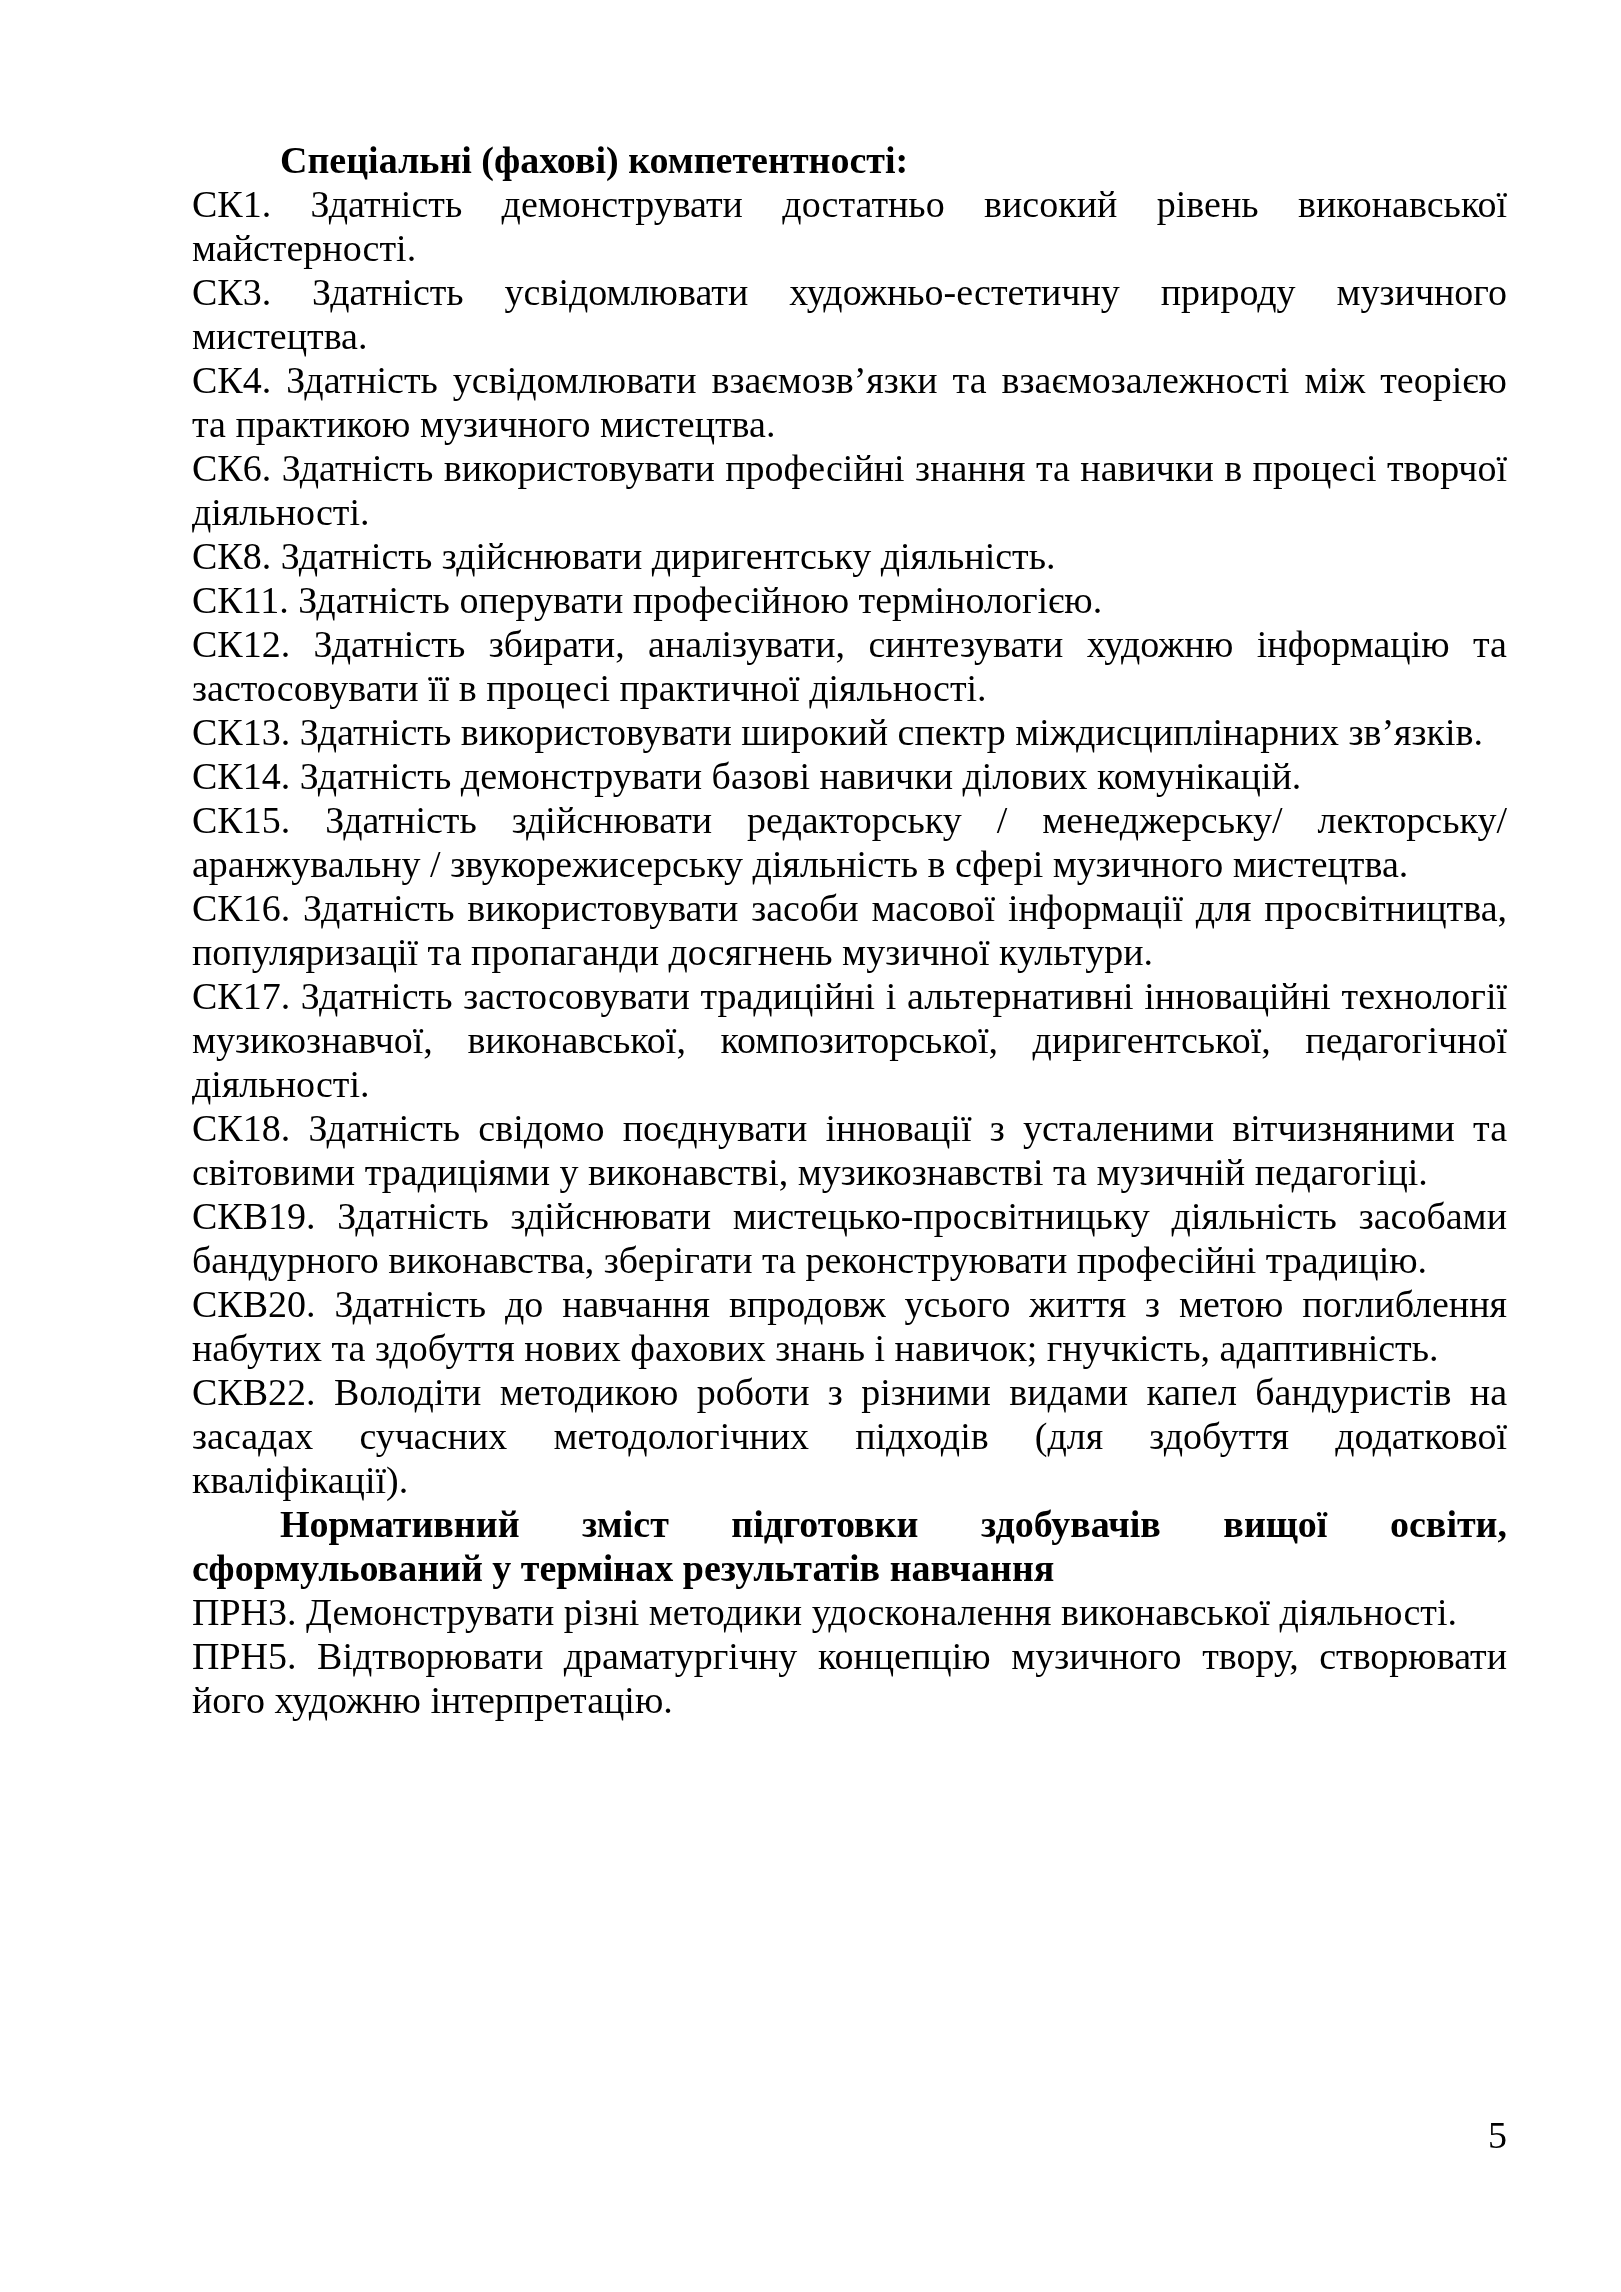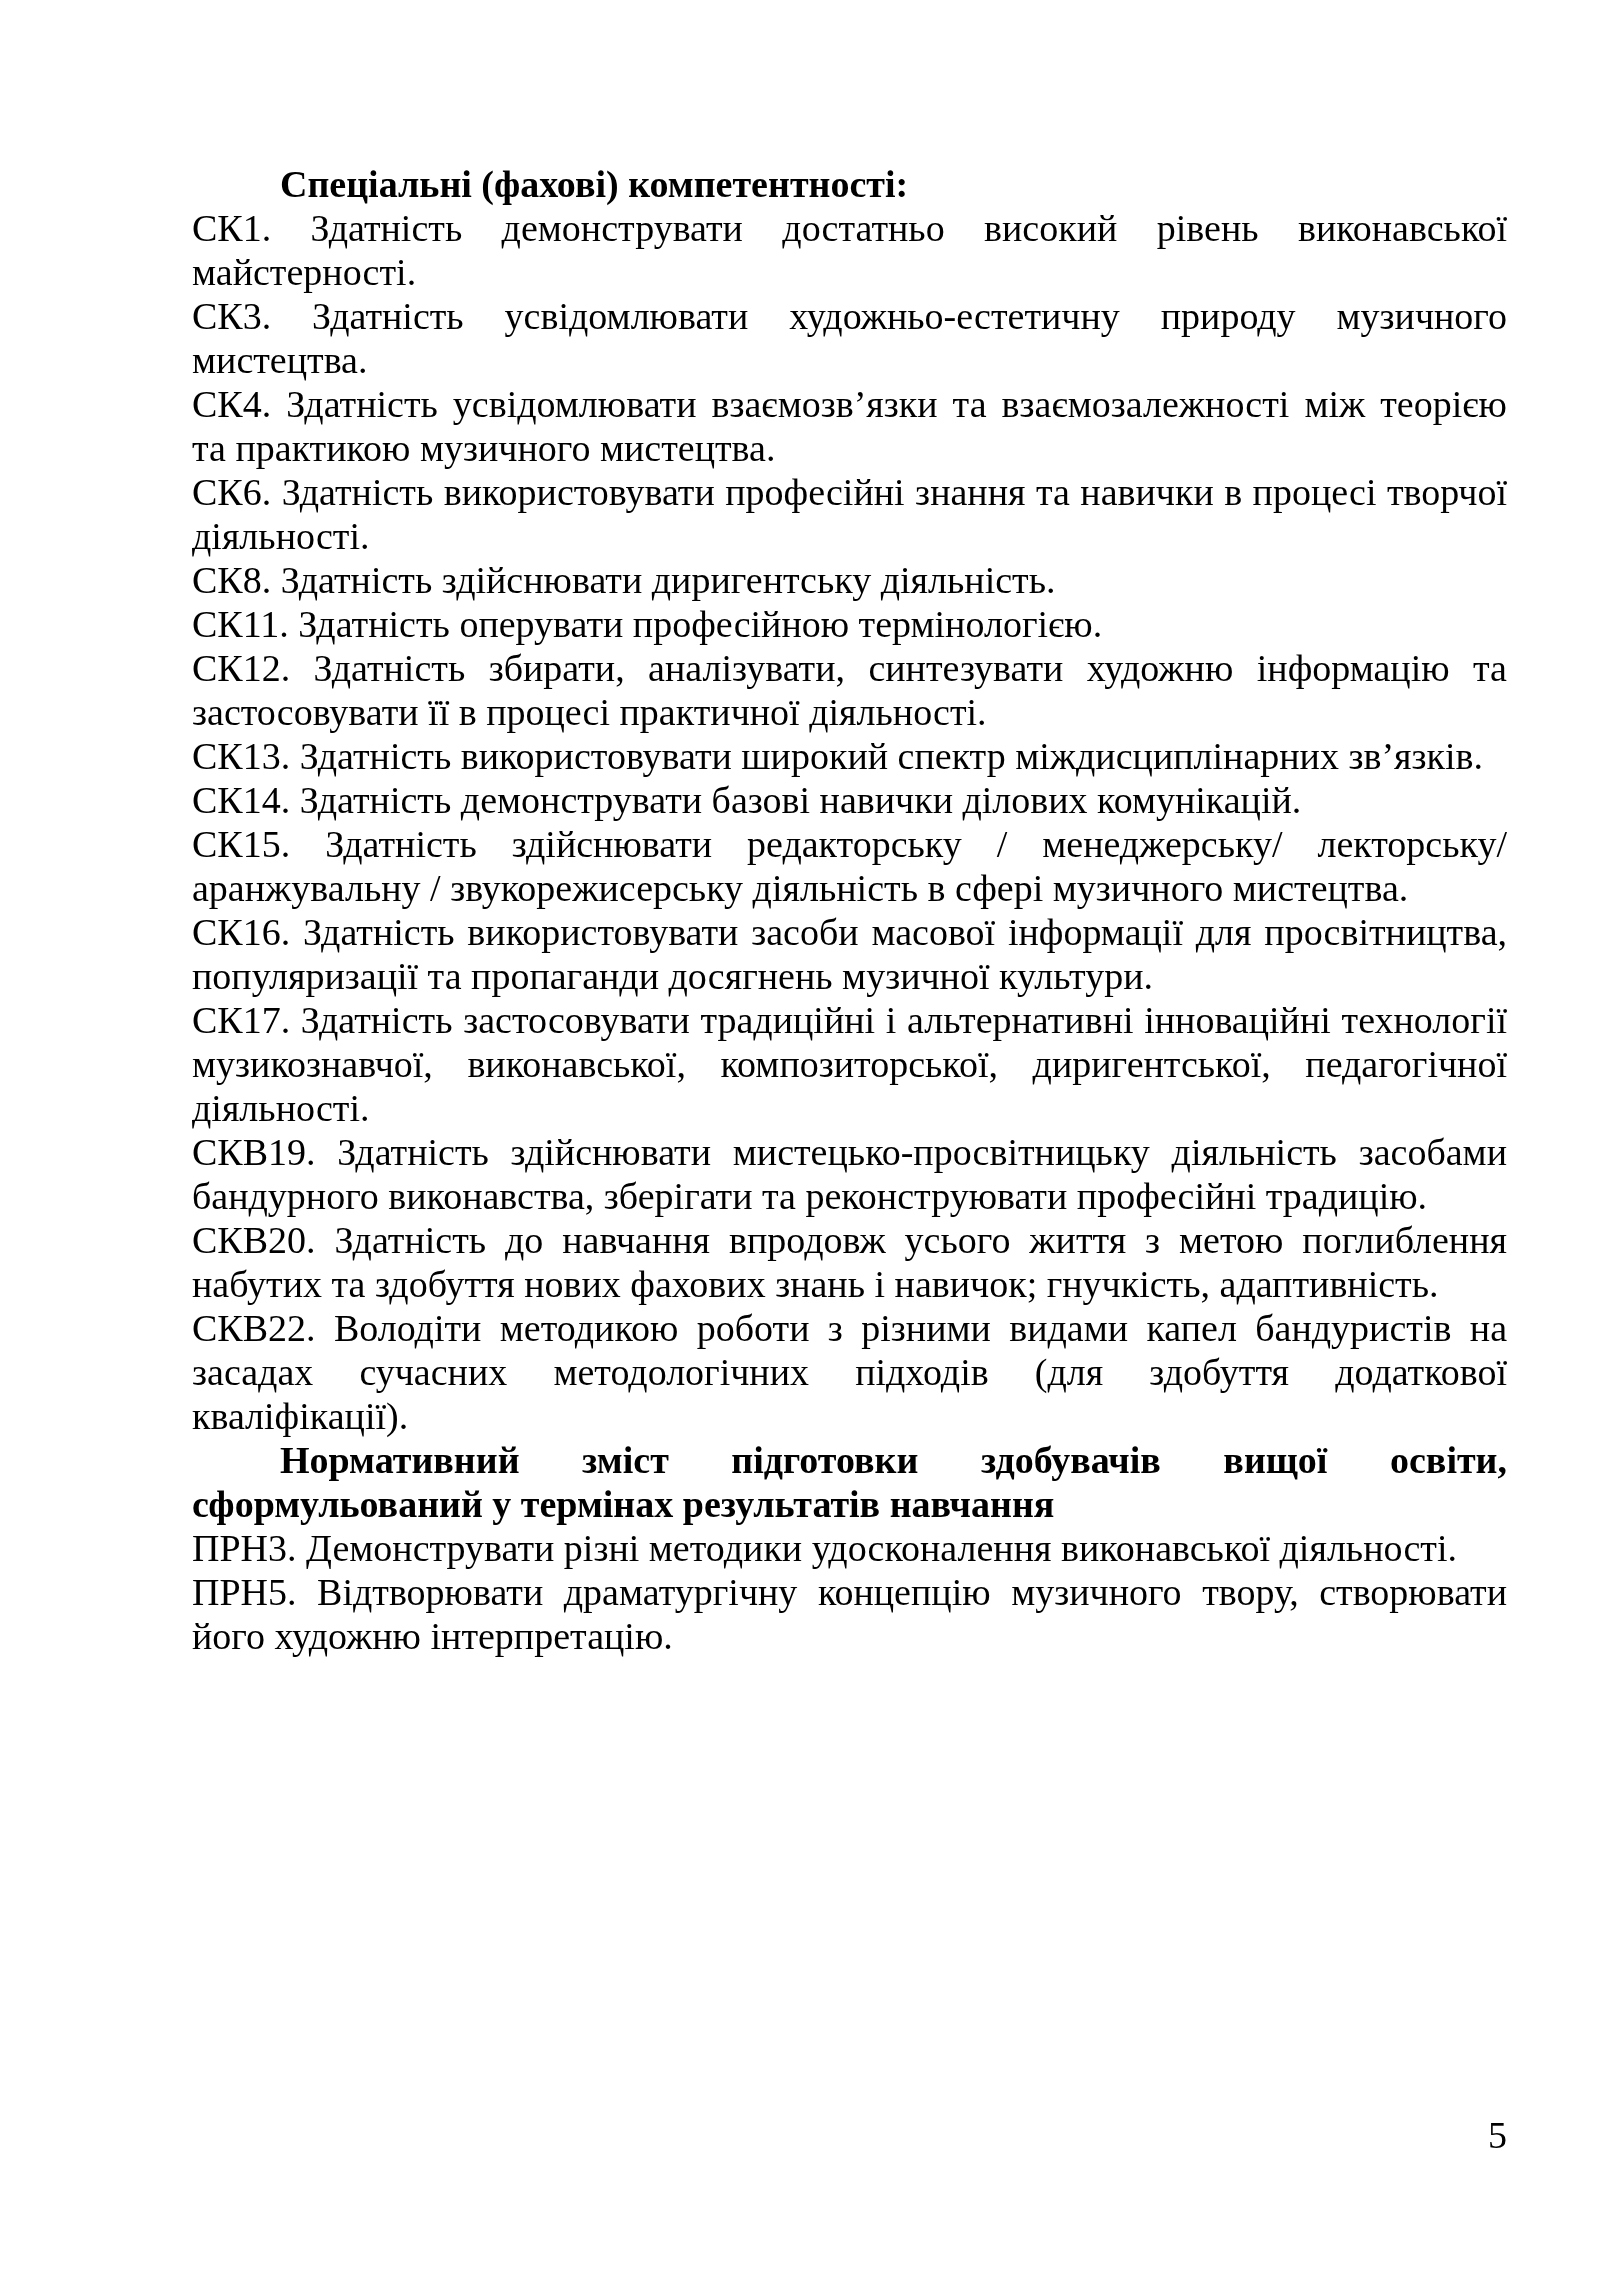--- a/index.html
+++ b/index.html
@@ -12,21 +12,21 @@
     width: 1621px;
     height: 2293px;
     background: #ffffff;
     overflow: hidden;
     font-family: "Liberation Serif", "DejaVu Serif", serif;
     color: #000000;
   }
   .content {
     position: absolute;
     left: 192px;
-    top: 162px;
+    top: 138px;
     width: 1315px;
     font-size: 38px;
     line-height: 44px;
     text-align: justify;
   }
   p.para {
     margin: 0;
     padding: 0;
   }
   p.para.heading {
@@ -54,20 +54,21 @@
       <p class="para body">СК4. Здатність усвідомлювати взаємозв’язки та взаємозалежності між теорією та практикою музичного мистецтва.</p>
       <p class="para body">СК6. Здатність використовувати професійні знання та навички в процесі творчої діяльності.</p>
       <p class="para body">СК8. Здатність здійснювати диригентську діяльність.</p>
       <p class="para body">СК11. Здатність оперувати професійною термінологією.</p>
       <p class="para body">СК12. Здатність збирати, аналізувати, синтезувати художню інформацію та застосовувати її в процесі практичної діяльності.</p>
       <p class="para body">СК13. Здатність використовувати широкий спектр міждисциплінарних зв’язків.</p>
       <p class="para body">СК14. Здатність демонструвати базові навички ділових комунікацій.</p>
       <p class="para body">СК15. Здатність здійснювати редакторську / менеджерську/ лекторську/ аранжувальну / звукорежисерську діяльність в сфері музичного мистецтва.</p>
       <p class="para body">СК16. Здатність використовувати засоби масової інформації для просвітництва, популяризації та пропаганди досягнень музичної культури.</p>
       <p class="para body">СК17. Здатність застосовувати традиційні і альтернативні інноваційні технології музикознавчої, виконавської, композиторської, диригентської, педагогічної діяльності.</p>
+      <p class="para body">СК18. Здатність свідомо поєднувати інновації з усталеними вітчизняними та світовими традиціями у виконавстві, музикознавстві та музичній педагогіці.</p>
       <p class="para body">СКВ19. Здатність здійснювати мистецько-просвітницьку діяльність засобами бандурного виконавства, зберігати та реконструювати професійні традицію.</p>
       <p class="para body">СКВ20. Здатність до навчання впродовж усього життя з метою поглиблення набутих та здобуття нових фахових знань і навичок; гнучкість, адаптивність.</p>
       <p class="para body">СКВ22. Володіти методикою роботи з різними видами капел бандуристів на засадах сучасних методологічних підходів (для здобуття додаткової кваліфікації).</p>
       <p class="para heading">Нормативний зміст підготовки здобувачів вищої освіти, сформульований у термінах результатів навчання</p>
       <p class="para body">ПРН3. Демонструвати різні методики удосконалення виконавської діяльності.</p>
       <p class="para body">ПРН5. Відтворювати драматургічну концепцію музичного твору, створювати його художню інтерпретацію.</p>
     </div>
   <div class="page-number">5</div>
 </div>
 

